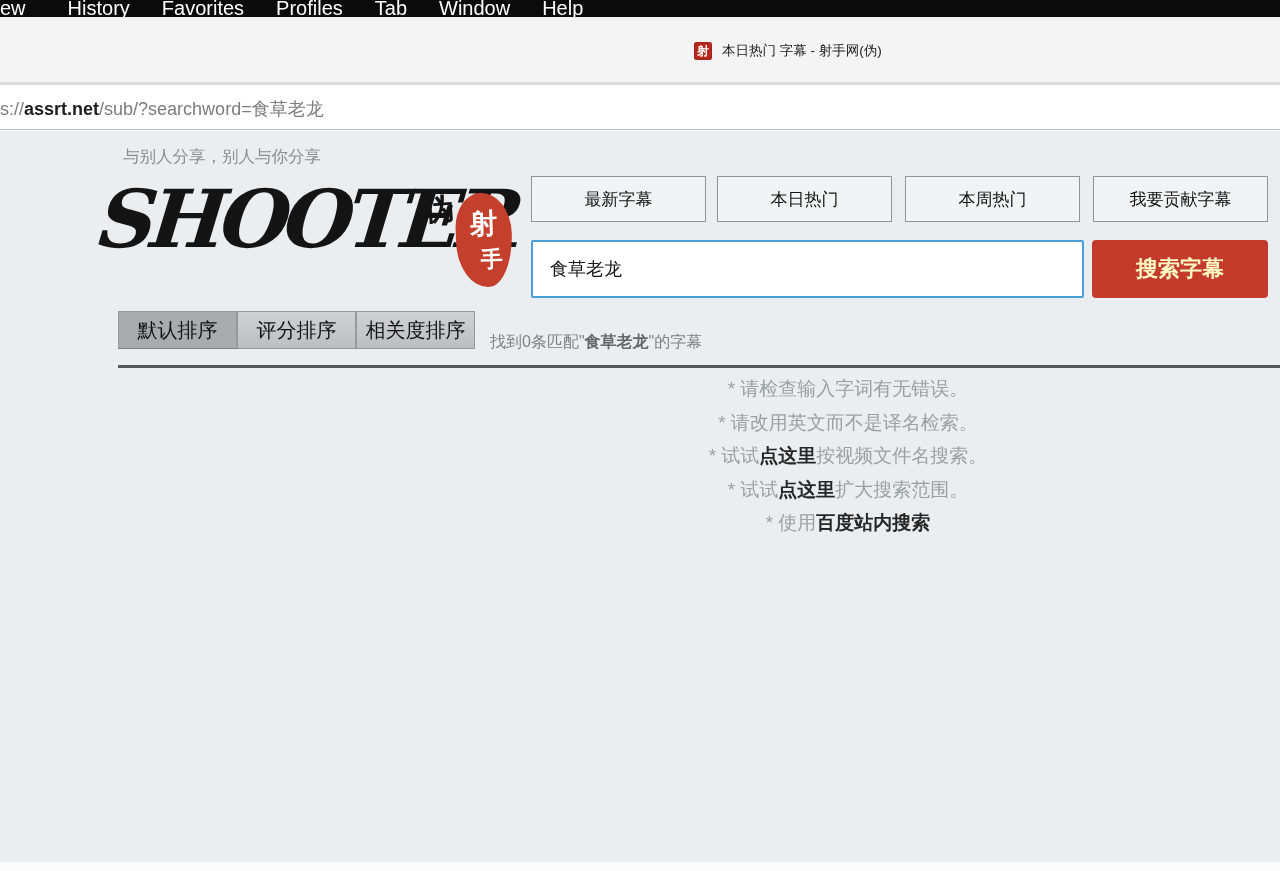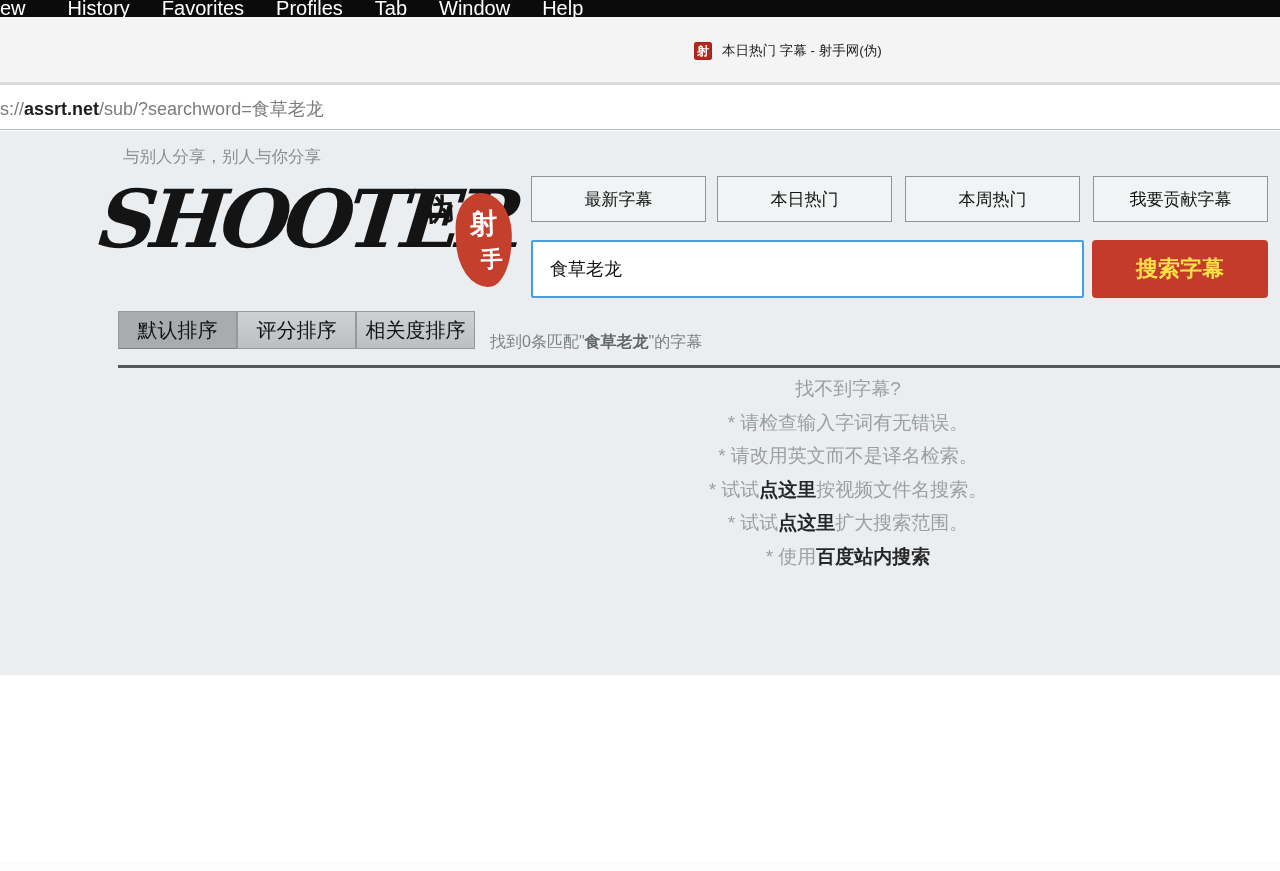--- a/index.html
+++ b/index.html
@@ -24,21 +24,21 @@
   .tabtitle .ttl { font-size:13.5px; color:#1b1b1b; }
 
   
   .urlbar { position:absolute; left:0; top:88px; width:1280px; height:42px;
             background:#fff; border-bottom:1px solid #bcbcbc;
             font-size:18px; line-height:42px; white-space:nowrap; }
   .urlbar .dim  { color:#7c7c7c; }
   .urlbar .host { color:#1d1d1d; font-weight:600; }
 
   
-  .page { position:absolute; left:0; top:131px; width:1280px; height:544px;
+  .page { position:absolute; left:0; top:131px; width:1280px; height:740px;
           background:#ebeef0; }
   .page > * { position:absolute; }
 
   .tagline { left:123px; top:15px; font-size:16.5px; color:#8b8b8b; }
 
   .logo-text { left:100px; top:48px; font-family:"DejaVu Serif", serif;
                font-style:italic; font-weight:bold; font-size:80px;
                letter-spacing:-6px; color:#141414; transform:skewX(-6deg);
                line-height:1; }
   .logo-mark { left:424px; top:58px; font-size:30px; font-weight:bold;
@@ -57,21 +57,21 @@
             display:flex; align-items:center; justify-content:center;
             cursor:pointer; font-family:inherit; }
   .nb0 { left:531px; } .nb1 { left:717px; } .nb2 { left:905px; } .nb3 { left:1093px; }
 
   .searchbox { left:531px; top:109px; width:553px; height:58px;
                background:#fff; border:2px solid #49a0d9; border-radius:2px;
                font-size:18px; color:#141414; padding-left:17px;
                font-family:inherit; outline:none; }
   .searchbtn { left:1092px; top:109px; width:176px; height:58px;
                background:#c43b2b; border:none; border-radius:4px;
-               color:#fde047; font-size:22px; font-weight:bold; cursor:pointer;
+               color:#fef9c3; font-size:22px; font-weight:bold; cursor:pointer;
                display:flex; align-items:center; justify-content:center;
                font-family:inherit; }
 
   .sorttab { top:180px; height:38px; border:1px solid #96999b;
              display:flex; align-items:center; justify-content:center;
              font-size:20px; color:#111; cursor:pointer;text-align:right; }
   .st0 { left:118px; width:119px; background:#a8acae; border-bottom-color:#7e8284; }
   .st1 { left:237px; width:119px; background:linear-gradient(180deg,#ced2d4,#bbbfc1); }
   .st2 { left:356px; width:119px; background:linear-gradient(180deg,#ced2d4,#bbbfc1); }
 
@@ -133,21 +133,20 @@
   <div class="sorttab st0">默认排序</div>
   <div class="sorttab st1">评分排序</div>
   <div class="sorttab st2">相关度排序</div>
   <div class="tabrule"></div>
 
   <div class="status">
     <span>找到0条匹配"</span><b>食草老龙</b><span>"的字幕</span>
   </div>
 
   <div class="empty">
-    <div class="line">找不到字幕?</div>
     <div class="line">
       <span>* 请检查输入字词有无错误。</span>
     </div>
     <div class="line">
       <span>* 请改用英文而不是译名检索。</span>
     </div>
     <div class="line">
       <span>* 试试</span><a>点这里</a><span>按视频文件名搜索。</span>
     </div>
     <div class="line">

